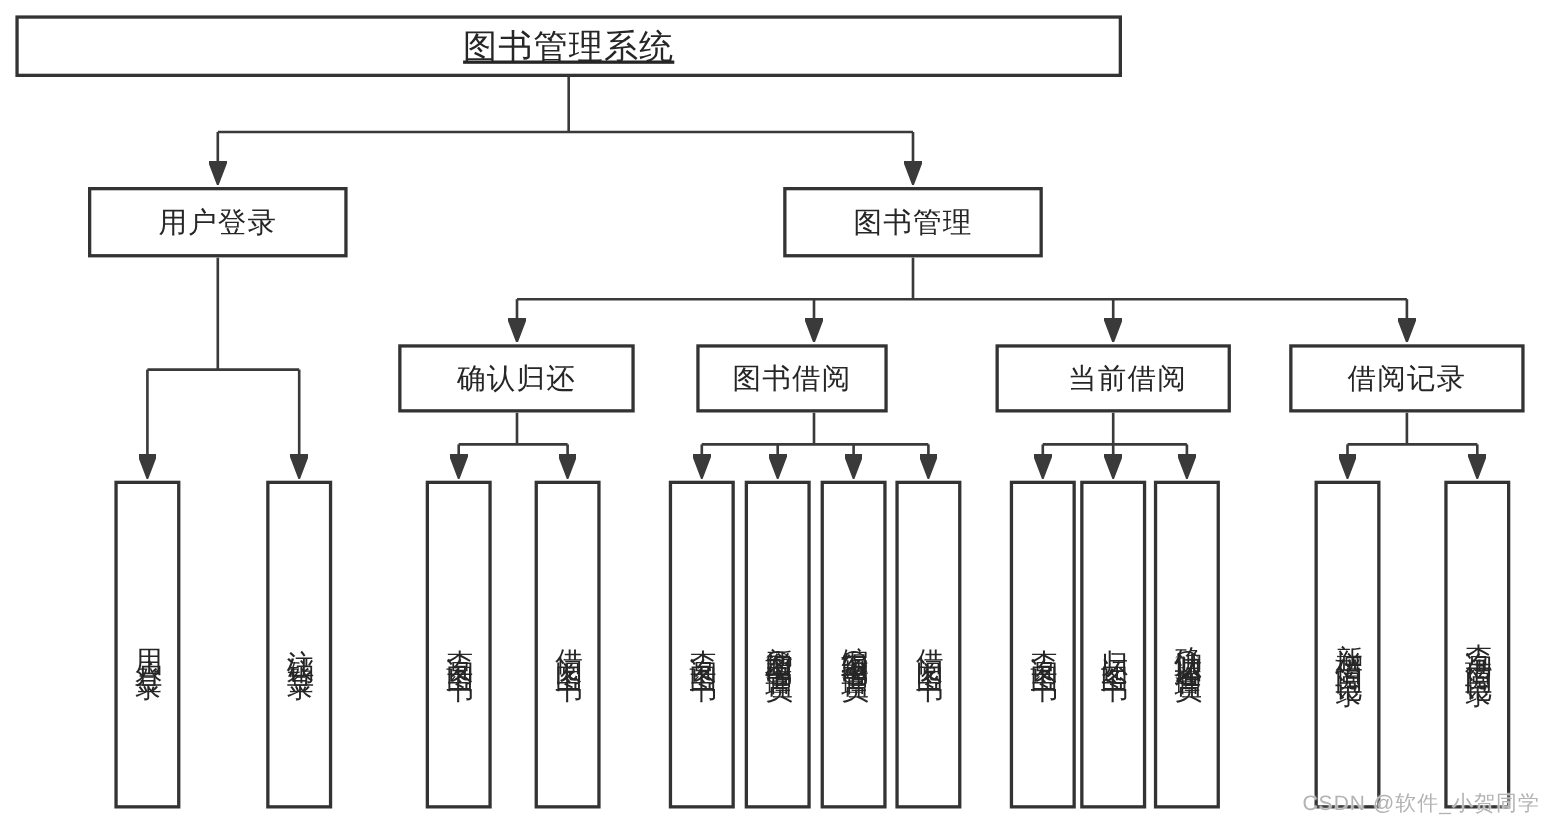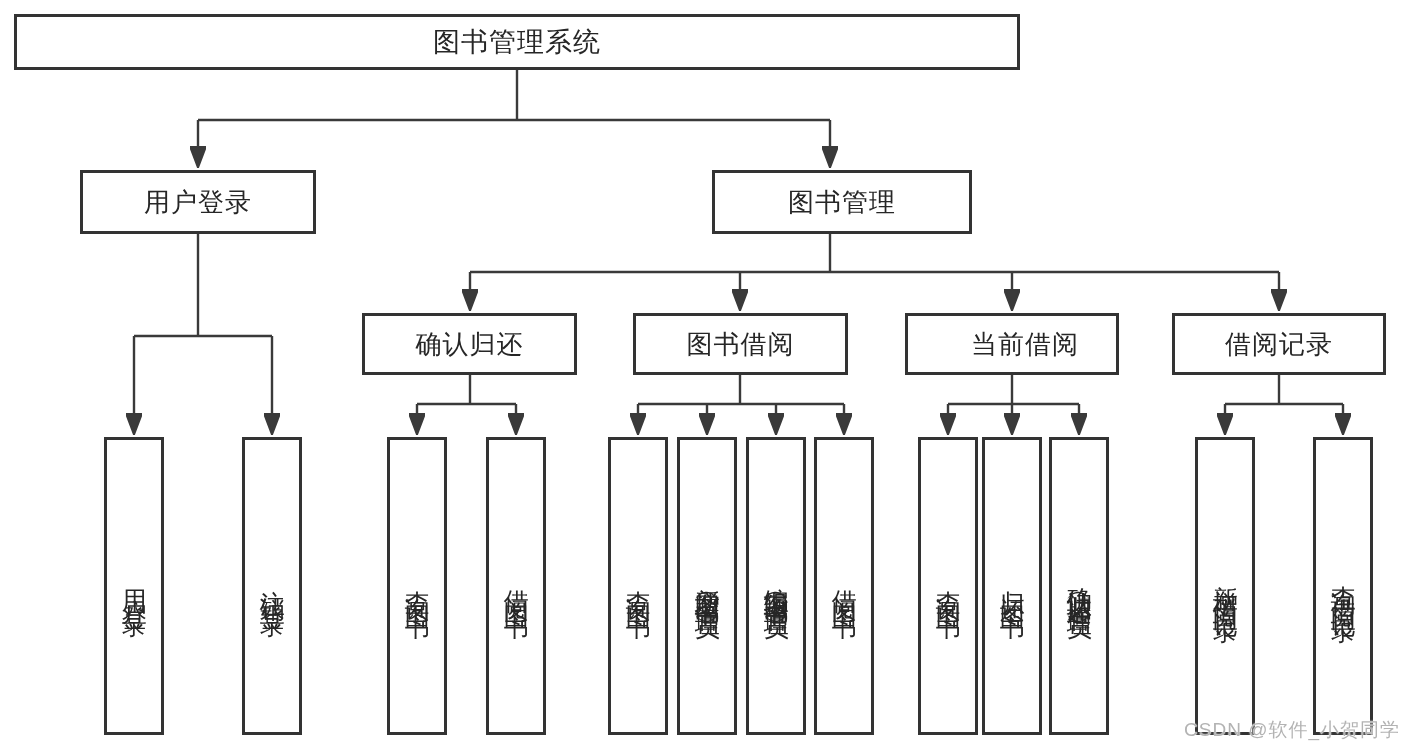--- a/index.html
+++ b/index.html
@@ -26,21 +26,21 @@
     background:#fff;
     display:flex;align-items:center;justify-content:center;
     color:var(--text);
   }
   .hlabel{
     font-size:26px;
     letter-spacing:1px;
     white-space:nowrap;
     line-height:1;
   }
-  .root .hlabel{font-size:27px;}
+  .root .hlabel{font-size:31px;text-decoration:underline;}
   .vnode{padding:2px 0;}
   .vlabel{
     writing-mode:vertical-rl;
     text-orientation:mixed;
     font-size:25px;
     line-height:1.1;
     white-space:nowrap;
   }
   .watermark{
     position:absolute;
@@ -100,28 +100,28 @@
     <path d="M1343,404 V414" marker-end="url(#arrow)"></path>
   </svg>
 
   <div class="node root" style="left:14px;top:14px;width:1006px;height:56px;">
     <span class="hlabel">图书管理系统</span>
   </div>
 
   <div class="node" style="left:80px;top:170px;width:236px;height:64px;">
     <span class="hlabel">用户登录</span>
   </div>
-  <div class="node" style="left:712px;top:170px;width:260px;height:64px;">
+  <div class="node" style="left:712px;top:170px;width:236px;height:64px;">
     <span class="hlabel">图书管理</span>
   </div>
 
   <div class="node" style="left:362px;top:313px;width:215px;height:62px;">
     <span class="hlabel">确认归还</span>
   </div>
-  <div class="node" style="left:633px;top:313px;width:215px;height:62px;">
+  <div class="node" style="left:633px;top:313px;width:174px;height:62px;">
     <span class="hlabel">图书借阅</span>
   </div>
   <div class="node" style="left:905px;top:313px;width:214px;height:62px;padding-left:26px;">
     <span class="hlabel">当前借阅</span>
   </div>
   <div class="node" style="left:1172px;top:313px;width:214px;height:62px;">
     <span class="hlabel">借阅记录</span>
   </div>
 
   <div class="node vnode" style="left:104px;top:437px;width:60px;height:298px;">

